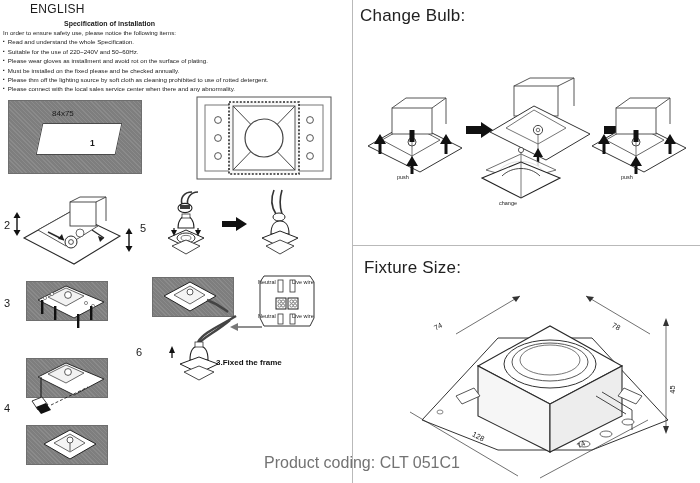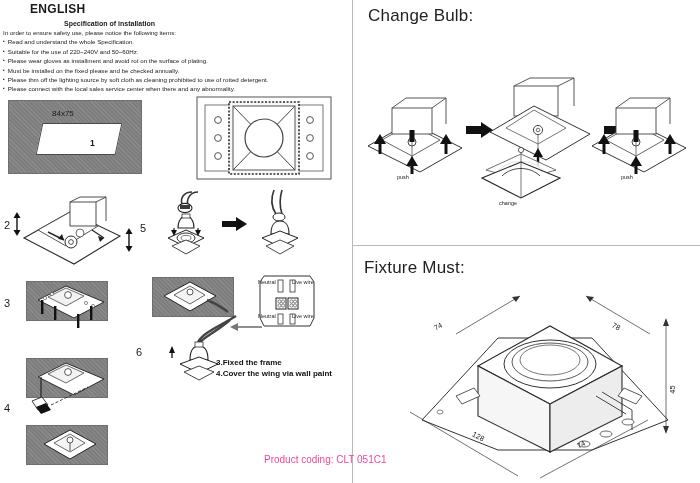--- a/index.html
+++ b/index.html
@@ -31,21 +31,21 @@
     left: 352px; top: 245px;
     width: 348px; height: 1px;
     background: #b9b9b9;
   }
 
   
   .lang-title {
     position: absolute;
     left: 30px; top: 2px;
     font-size: 12px;
-    font-weight: bold;
+    font-weight: normal;
     letter-spacing: .3px;
   }
   .spec-title {
     position: absolute;
     left: 64px; top: 20px;
     font-size: 7px;
     font-weight: bold;
   }
   .spec-lines {
     position: absolute;
@@ -106,21 +106,21 @@
     color: #1a1a1a;
   }
 
   
   .panel-head {
     position: absolute;
     font-size: 17px;
     letter-spacing: .2px;
     color: #222;
   }
-  #change-bulb-head { left: 368px; top: 6px; text-align: center; }
+  #change-bulb-head { left: 360px; top: 6px; text-align: center; }
   #fixture-size-head { left: 364px; top: 258px; }
 
   .micro-label {
     position: absolute;
     font-size: 5.5px;
     color: #222;
     white-space: nowrap;
   }
 
   
@@ -133,22 +133,22 @@
     line-height: 10.6px;
     color: #111;
   }
   .instr .it { white-space: nowrap; }
   .instr .cont { padding-left: 10px; }
 
   
   #product-coding {
     position: absolute;
     left: 264px; top: 454px;
-    font-size: 10px;
-    color: #ec4899;
+    font-size: 16px;
+    color: #737373;
     white-space: nowrap;
   }
 
   
   .dim {
     position: absolute;
     font-size: 7.5px;
     color: #222;
   }
   .dim.rot-l { transform: rotate(-28deg); }
@@ -337,21 +337,20 @@
     <path d="M30,50 C30,40 34,36 39,36 C44,36 48,40 48,50 Z" fill="#ffffff" stroke="#222" stroke-width="1.1"></path>
     <rect x="35" y="32" width="8" height="5" fill="#ffffff" stroke="#333" stroke-width=".8"></rect>
     <polygon points="20,54 39,47 58,54 39,63" fill="#ffffff" stroke="#222" stroke-width="1"></polygon>
     <polygon points="24,62 39,56 54,62 39,70" fill="#ffffff" stroke="#333" stroke-width=".9"></polygon>
     <line x1="12" y1="40" x2="12" y2="48" stroke="#111" stroke-width="1.3"></line>
     <polygon points="12,36 9,43 15,43" fill="#111"></polygon>
   </svg>
 
   <div class="instr">
     <div class="it">3.Fixed the frame</div>
-    <div class="it">4.Cover the wing via wall paint</div>
   </div>
 
   <div id="product-coding">Product coding: CLT 051C1</div>
 
   <div class="panel-head" id="change-bulb-head">Change Bulb:</div>
 
   <svg class="svg-abs" style="left:362px; top:92px;" width="110" height="88">
     <polygon points="6,54 48,30 100,56 58,80" fill="#ffffff" stroke="#333" stroke-width="1"></polygon>
     <polygon points="20,48 48,32 78,48 50,64" fill="#ffffff" stroke="#555" stroke-width=".9"></polygon>
     <rect x="30" y="16" width="40" height="26" fill="#ffffff" stroke="#444" stroke-width=".9"></rect>
@@ -417,21 +416,21 @@
     <rect x="47.5" y="38" width="5" height="12" fill="#111"></rect>
     <line x1="18" y1="62" x2="18" y2="48" stroke="#111" stroke-width="3"></line>
     <polygon points="18,42 12,52 24,52" fill="#111"></polygon>
     <line x1="84" y1="62" x2="84" y2="48" stroke="#111" stroke-width="3"></line>
     <polygon points="84,42 78,52 90,52" fill="#111"></polygon>
     <line x1="50" y1="82" x2="50" y2="70" stroke="#111" stroke-width="3"></line>
     <polygon points="50,64 44,74 56,74" fill="#111"></polygon>
   </svg>
   <div class="micro-label" style="left:621px; top:174px;">push</div>
 
-  <div class="panel-head" id="fixture-size-head">Fixture Must:</div>
+  <div class="panel-head" id="fixture-size-head">Fixture Size:</div>
 
   <svg class="svg-abs" style="left:400px; top:300px;" width="290" height="170">
 
     <polygon points="22,120 98,38 192,38 268,120 192,150 98,150" fill="#ffffff" stroke="#333" stroke-width="1"></polygon>
 
     <polygon points="78,66 150,26 222,66 150,104" fill="#ffffff" stroke="#2a2a2a" stroke-width="1.1"></polygon>
     <polygon points="78,66 78,116 150,152 150,104" fill="#f6f6f6" stroke="#2a2a2a" stroke-width="1.1"></polygon>
     <polygon points="222,66 222,116 150,152 150,104" fill="#ededed" stroke="#2a2a2a" stroke-width="1.1"></polygon>
 
     <ellipse cx="150" cy="64" rx="46" ry="24" fill="#ffffff" stroke="#333" stroke-width="1"></ellipse>

